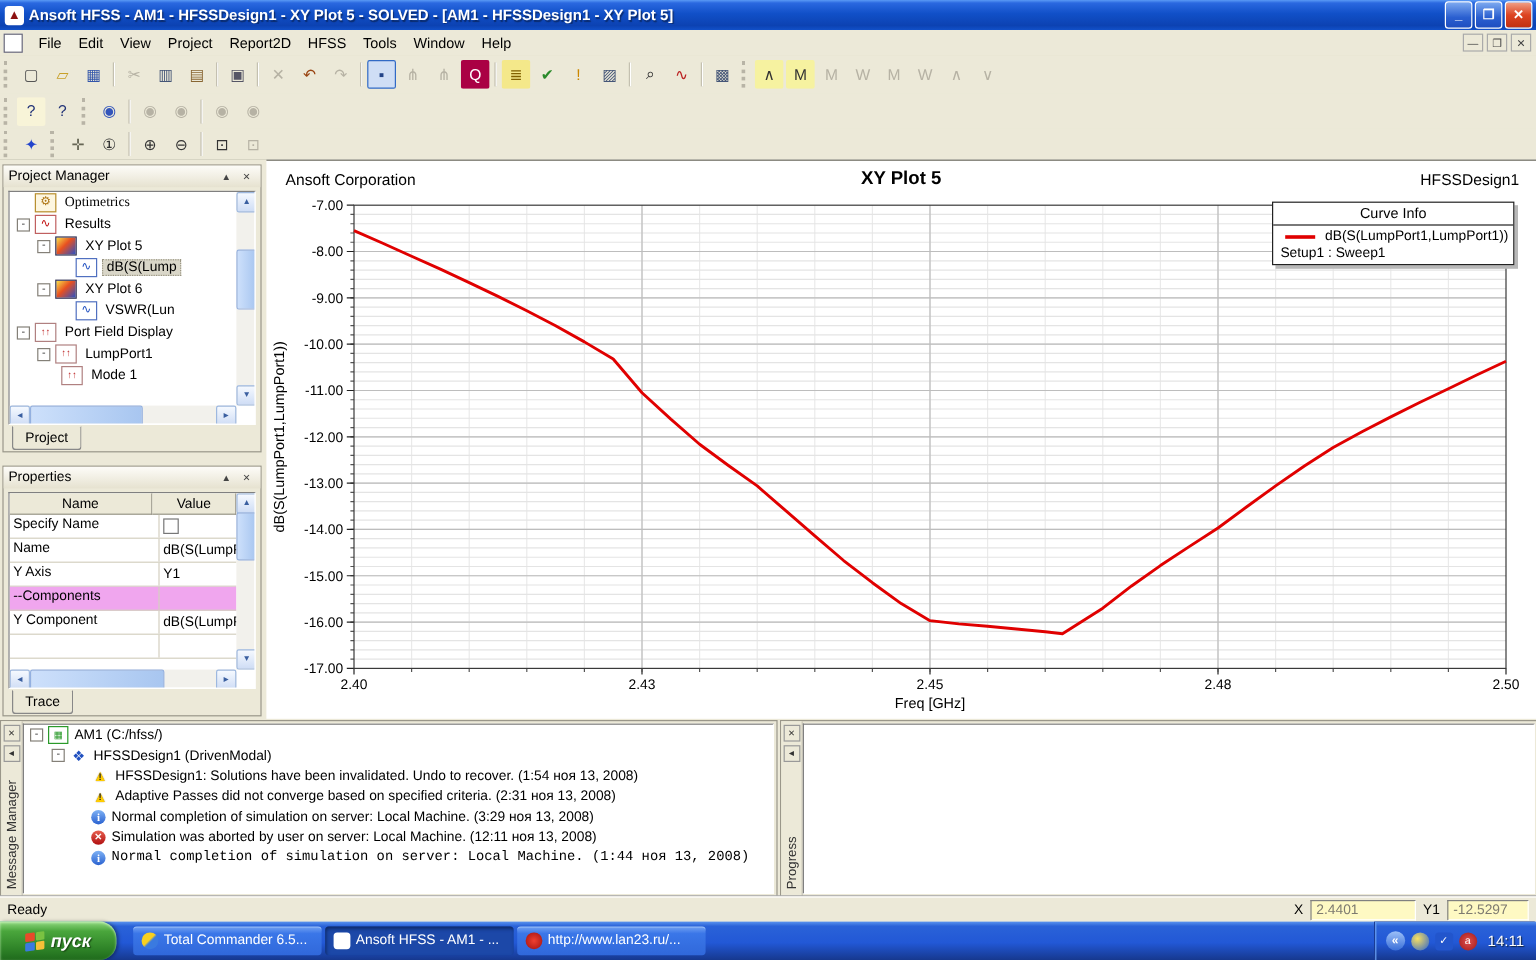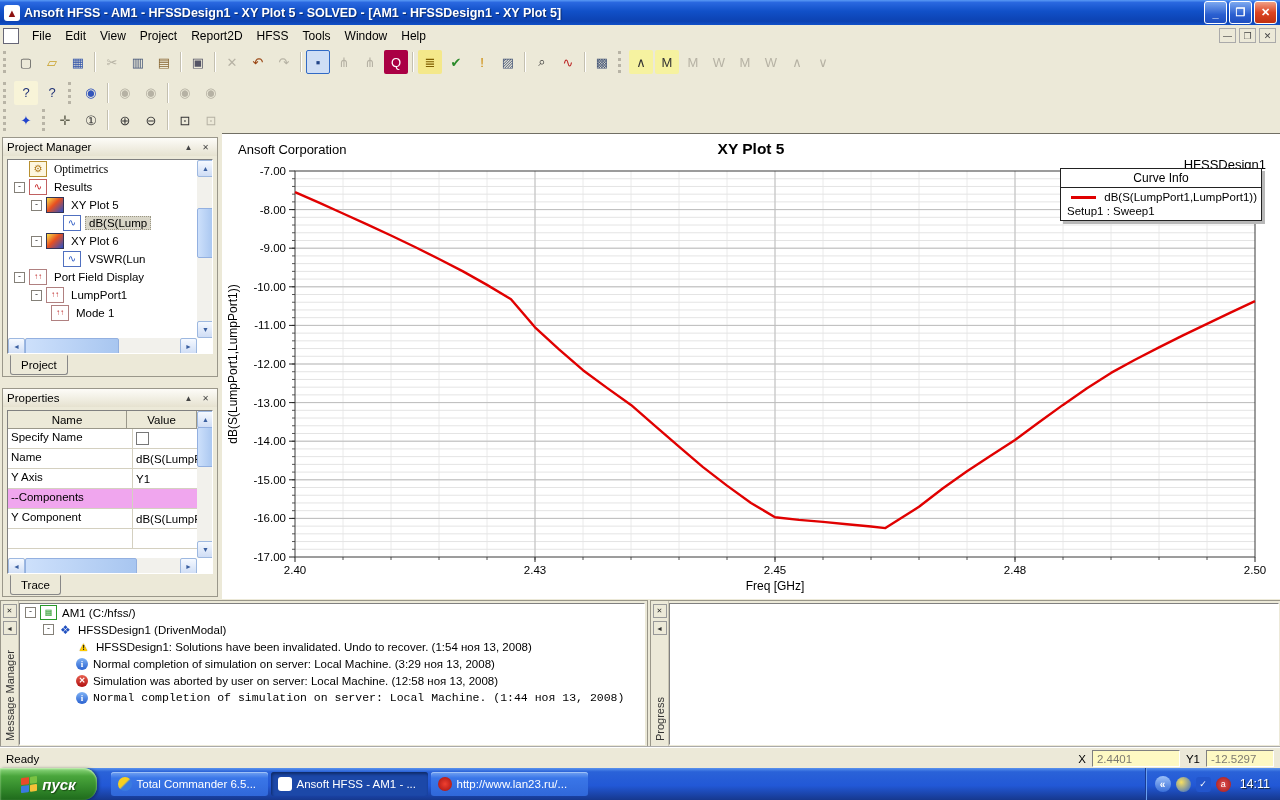--- a/index.html
+++ b/index.html
@@ -93,21 +93,21 @@
   .prow{display:flex;height:19px;border-bottom:1px solid #d4d0c0;}
   .prow .pname{width:118px;border-right:1px solid #d4d0c0;padding:2px 3px;overflow:hidden;white-space:nowrap;}
   .prow .pval{flex:1;padding:2px 3px;overflow:hidden;white-space:nowrap;display:flex;align-items:center;}
   .prow.section{background:#f0a6ee;}
   .pcheck{display:none;width:11px;height:11px;border:1px solid #777;background:#fff;}
   .prow.checkbox .pcheck{display:inline-block;}
   
   #plot-window{position:absolute;left:222px;top:0;width:1058px;height:465px;background:#fff;
     border-top:1px solid #716f64;}
   #plot-hdr-left{position:absolute;left:16px;top:8px;font-size:13px;}
-  #plot-hdr-right{position:absolute;right:14px;top:23px;font-size:13px;}
+  #plot-hdr-right{position:absolute;right:14px;top:8px;font-size:13px;}
   #plot-title{position:absolute;left:0;right:0;top:6px;text-align:center;font-size:15.5px;font-weight:bold;}
   #chart-svg{position:absolute;inset:0;}
   #legend{position:absolute;left:838px;top:34px;width:200px;background:#fff;border:1px solid #222;
     box-shadow:3px 3px 0 #b8b8b8;font-size:11.5px;}
   .lg-title{text-align:center;padding:2px 0;border-bottom:1px solid #222;font-size:12px;}
   .lg-row{display:flex;align-items:center;padding:3px 4px 1px 10px;}
   .lg-line{width:26px;height:3px;background:#e00000;margin-right:8px;}
   .lg-sweep{padding:1px 4px 3px 6px;}
   
   .dock{position:absolute;top:467px;height:146px;border:1px solid #9a978a;background:#ece9d8;}
@@ -656,31 +656,36 @@
           <span class="mic mic-design"></span>
           <span>HFSSDesign1 (DrivenModal)</span>
         </div>
 
         <div class="mrow" style="padding-left: 41px;">
           <span class="expander"></span>
           <span class="mic mic-warning"></span>
           <span>HFSSDesign1: Solutions have been invalidated. Undo to recover. (1:54  ноя 13, 2008)</span>
         </div>
 
+        <div class="mrow" style="padding-left: 41px;">
+          <span class="expander"></span>
+          <span class="mic mic-warning"></span>
+          <span>Adaptive Passes did not converge based on specified criteria. (2:31  ноя 13, 2008)</span>
+        </div>
 
         <div class="mrow" style="padding-left: 41px;">
           <span class="expander"></span>
           <span class="mic mic-info"></span>
           <span>Normal completion of simulation on server: Local Machine. (3:29  ноя 13, 2008)</span>
         </div>
 
         <div class="mrow" style="padding-left: 41px;">
           <span class="expander"></span>
           <span class="mic mic-error"></span>
-          <span>Simulation was aborted by user on server: Local Machine. (12:58  ноя 13, 2008)</span>
+          <span>Simulation was aborted by user on server: Local Machine. (12:11  ноя 13, 2008)</span>
         </div>
 
         <div class="mrow" style="padding-left: 41px; font-family: Liberation Mono, monospace;">
           <span class="expander"></span>
           <span class="mic mic-info"></span>
           <span>Normal completion of simulation on server: Local Machine. (1:44  ноя 13, 2008)</span>
         </div>
       </div>
   </div>
 

